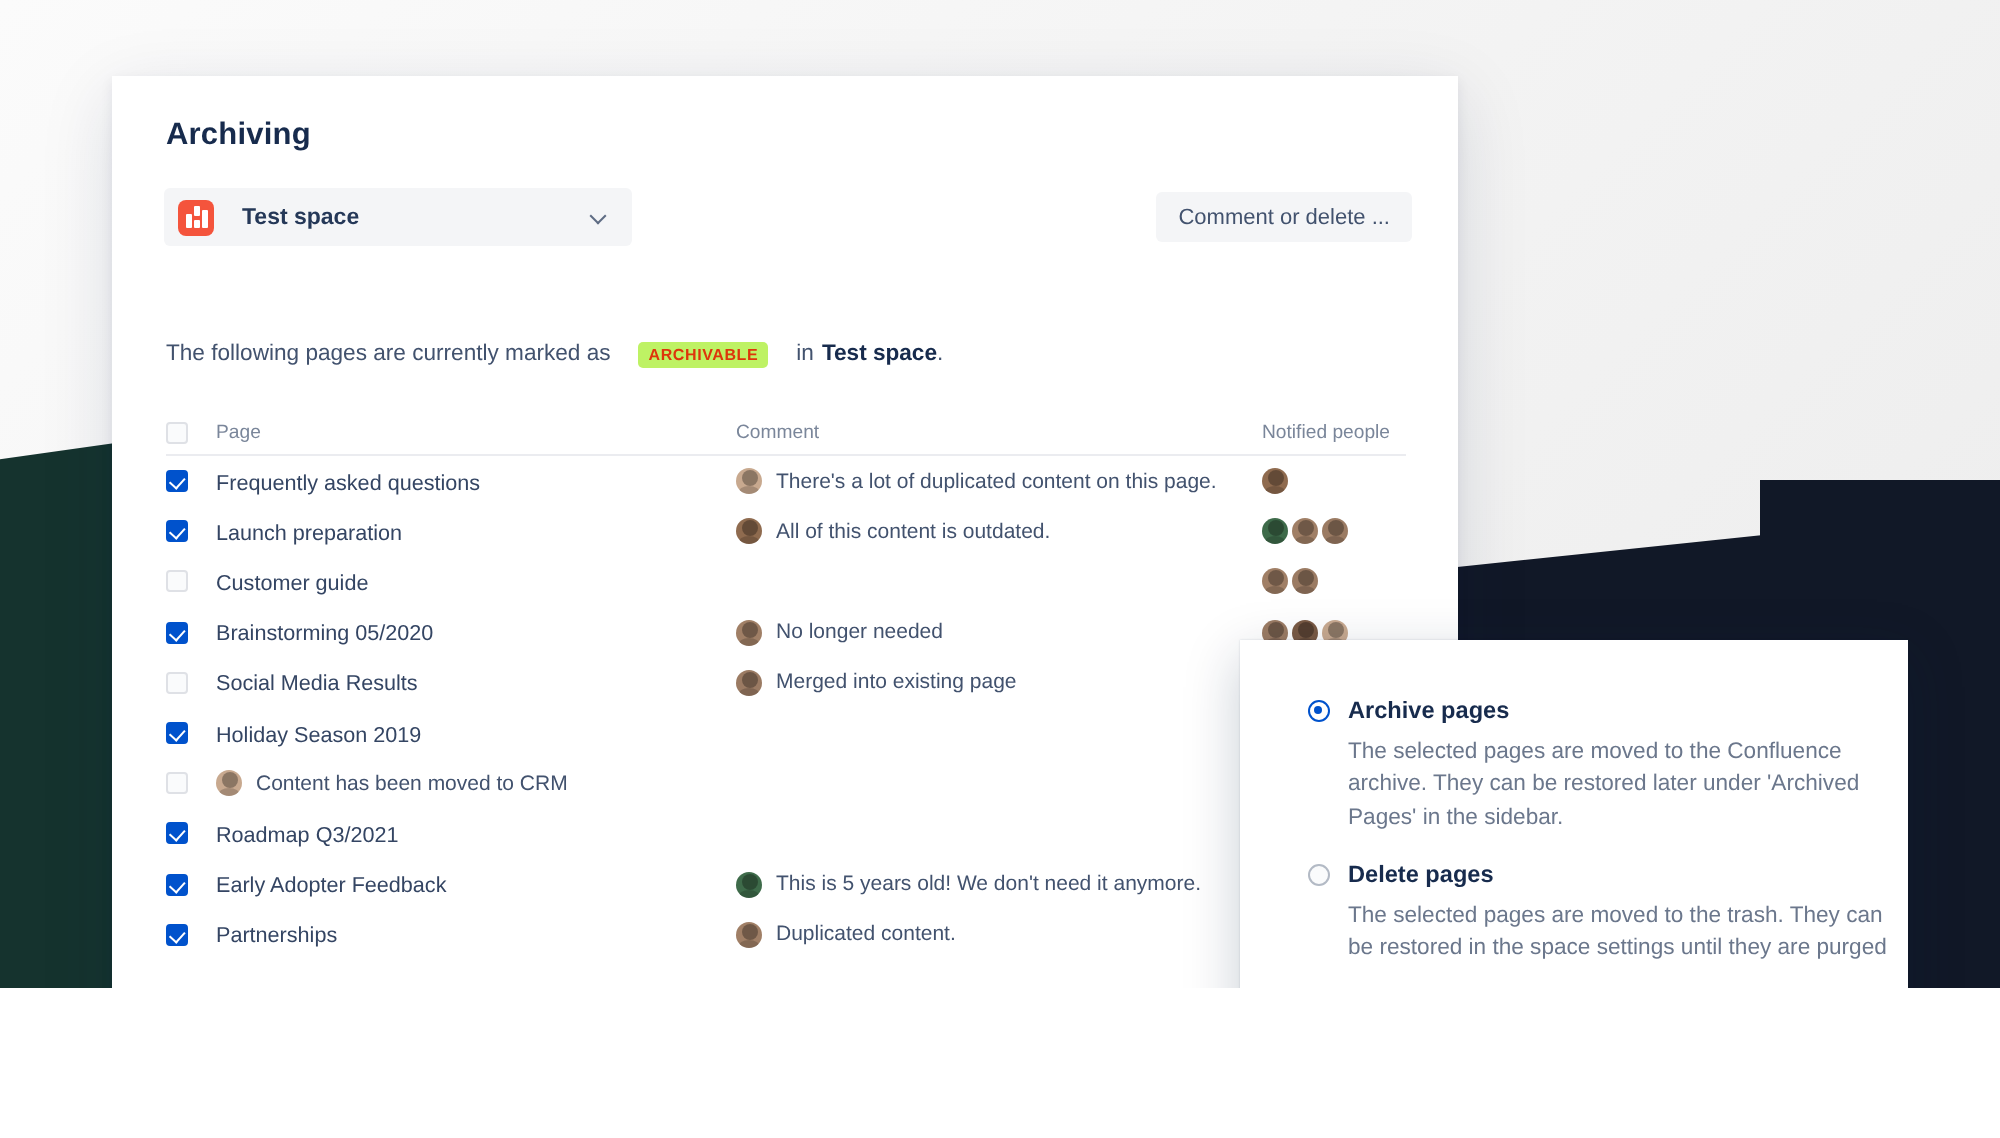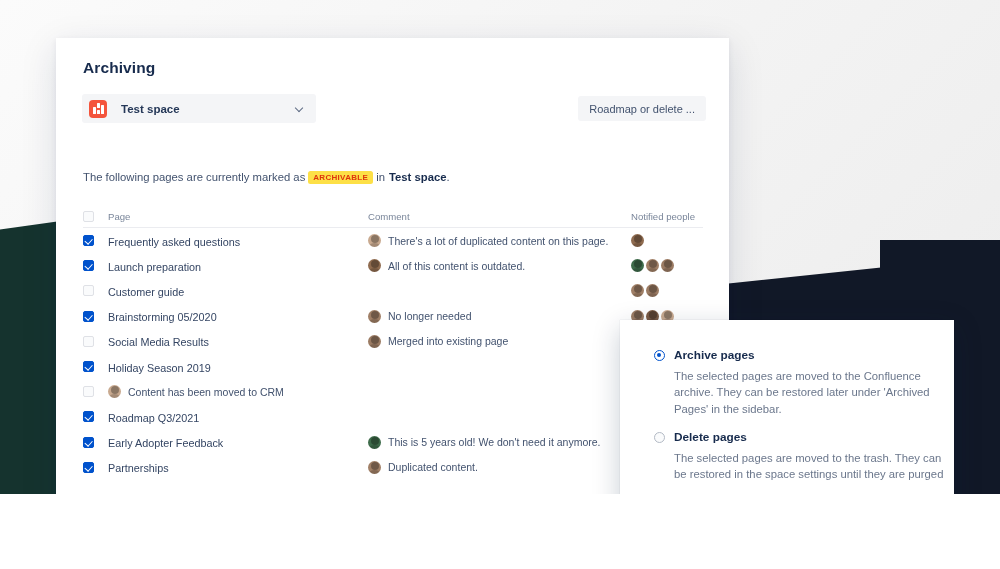--- a/index.html
+++ b/index.html
@@ -149,23 +149,23 @@
     left: 27px;
     top: 133px;
     font-size: 11.3px;
     color: #42526e;
     white-space: nowrap;
     display: flex;
     align-items: center;
   }
   .badge {
     display: inline-block;
-    margin: 0 3px;
+    margin: 0 14px;
     padding: 2px 5px 1.5px;
-    background: #fde047;
+    background: #bef264;
     border-radius: 2.5px;
     font-size: 8px;
     font-weight: bold;
     letter-spacing: .3px;
     color: #de350b;
   }
   .intro b { font-weight: bold; color: #172b4d; }
 
   
   .table {
@@ -364,21 +364,21 @@
       <span class="space-avatar">
         <i></i>
           <i></i>
           <i></i>
           <i></i>
       </span>
       <span class="space-name">Test space</span>
       <span class="chev"></span>
     </div>
 
-    <button class="btn-subtle">Roadmap or delete ...</button>
+    <button class="btn-subtle">Comment or delete ...</button>
 
     <div class="intro">
       <span>The following pages are currently marked as</span>
       <span class="badge">ARCHIVABLE</span>
       <span>in</span>
       <b style="margin-left:4px">Test space</b>
       <span>.</span>
     </div>
 
     <div class="table">

